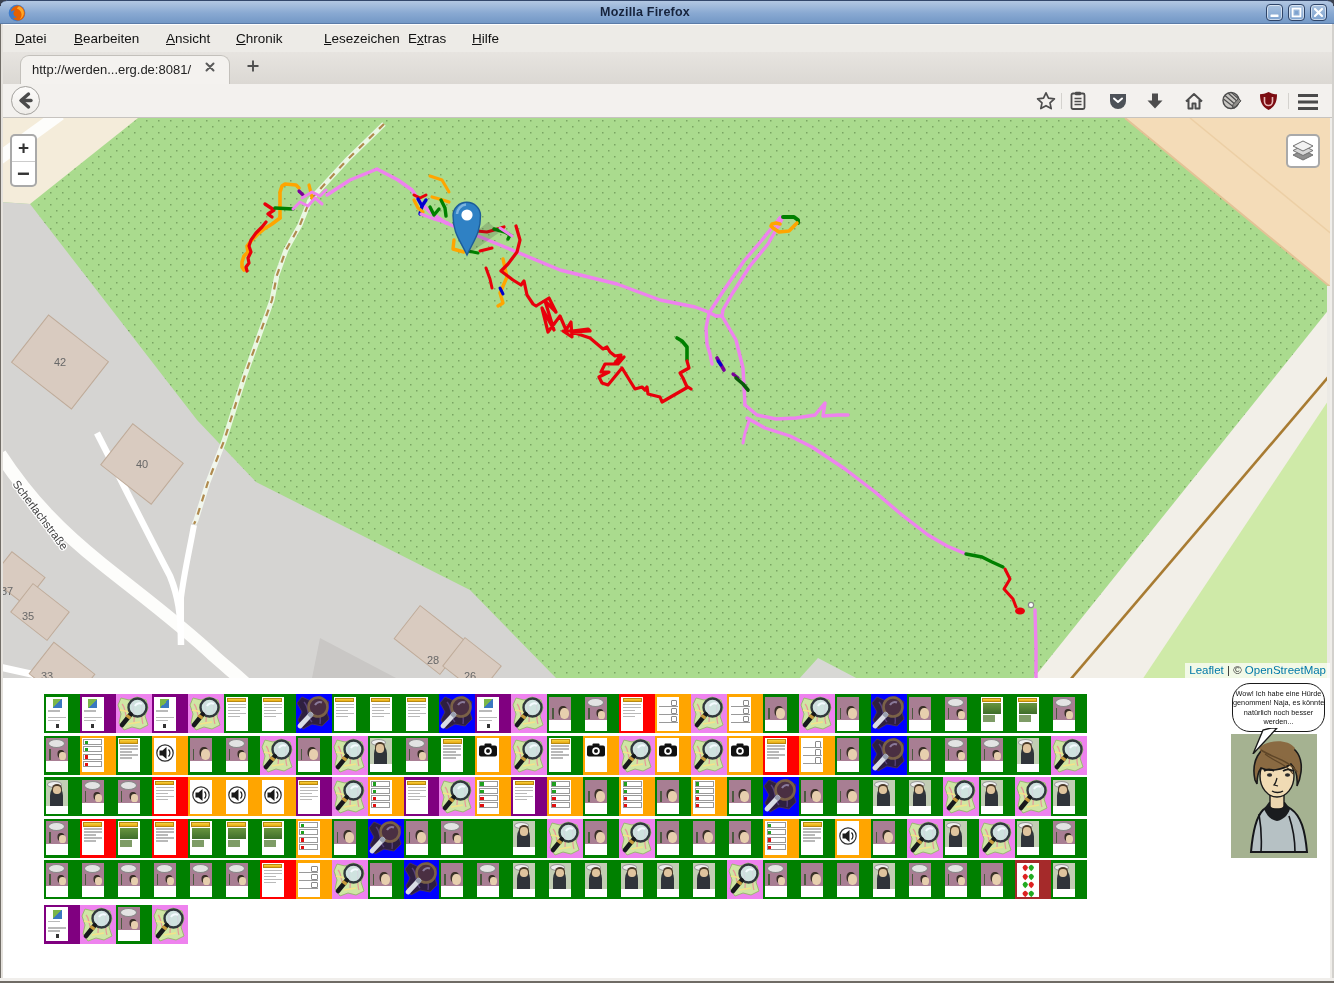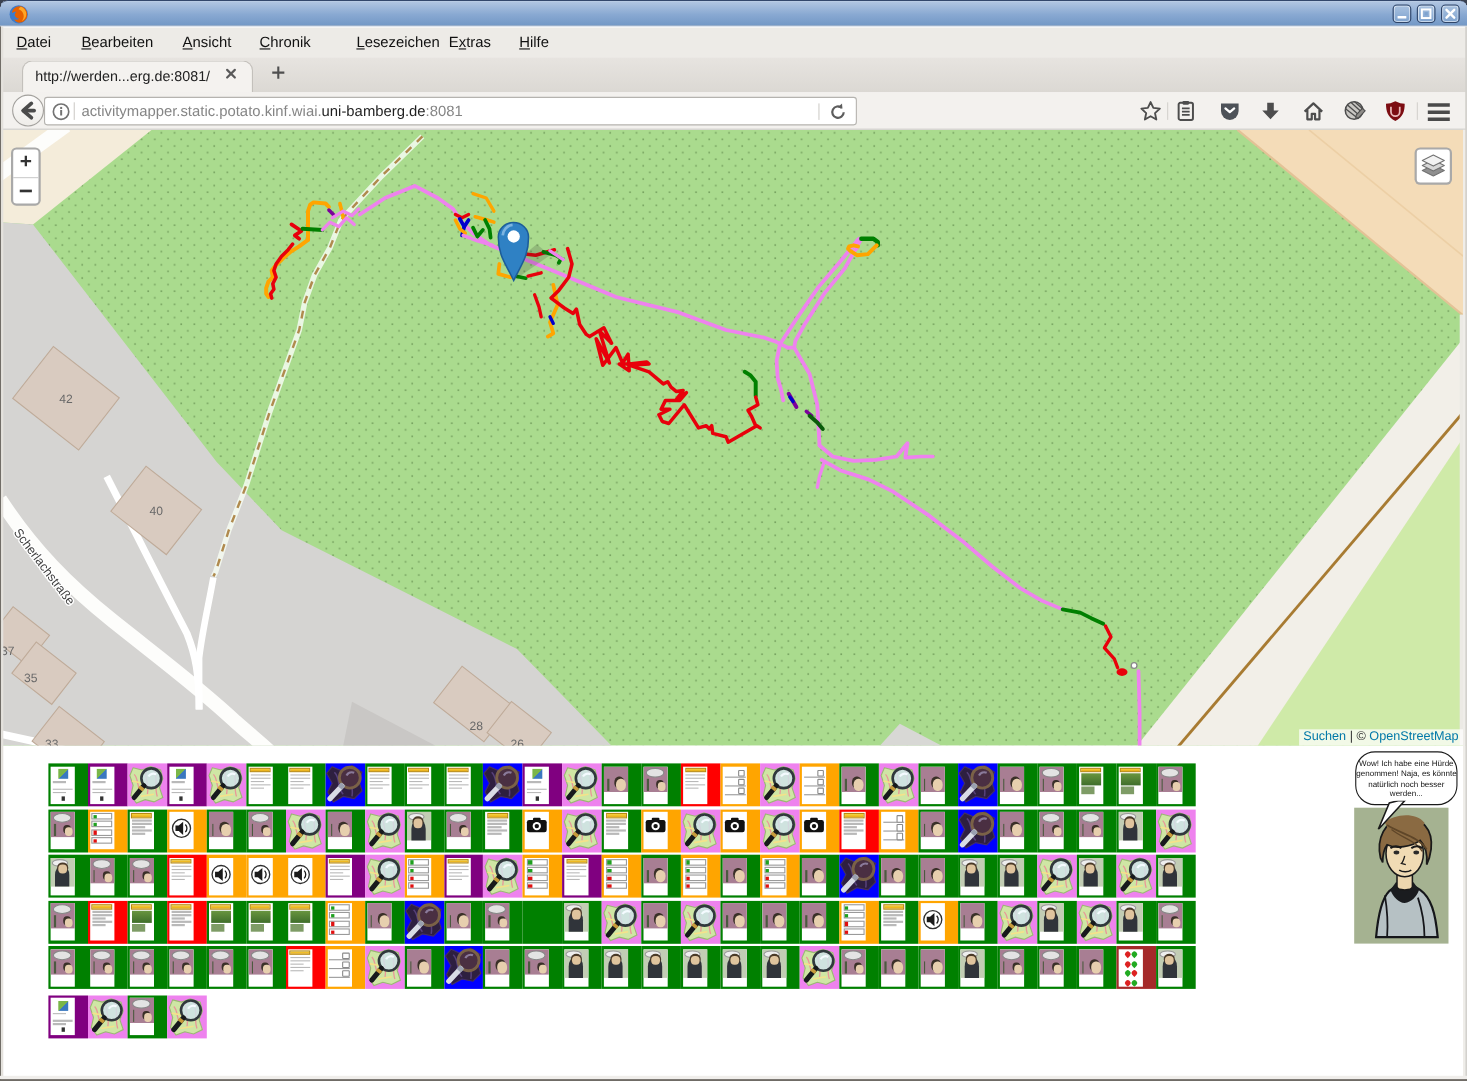--- a/index.html
+++ b/index.html
@@ -115,20 +115,21 @@
 </g>
 </defs>
   </svg>
 <div id="win">
  <div id="titlebar">
    <div id="fxlogo"><svg width="18" height="18" viewBox="0 0 18 18" style="">
           <circle cx="9" cy="9" r="8.3" fill="#3d7bca"></circle>
           <path d="M7,2.2 C4.5,3.4 3,5.5 2.8,8 C4,6.8 5.5,6.4 7,6.7 C5.8,7.6 5.2,8.8 5.5,10.2 C6,12 7.6,13 9.4,12.8 C8.2,13.9 6.4,14.2 4.8,13.5 C6,15.6 8.3,16.9 10.8,16.5 C14,16 16.6,13.3 16.8,9.9 C17,6.3 15,3.2 11.8,2 C10.2,1.4 8.5,1.5 7,2.2 Z" fill="#e66000"></path>
           <path d="M11,2.2 C13.8,3.1 15.8,5.6 15.9,8.6 C16,11.6 14.3,14.3 11.6,15.4 C13.3,13.6 14,11.2 13.3,8.9 C12.7,6.7 11,5 8.8,4.4 C9.4,3.5 10.1,2.7 11,2.2 Z" fill="#ffa726"></path>
         </svg></div>
+   <div id="title">Mozilla Firefox</div>
    <div class="wbtn" id="bmin">
         <svg width="11" height="11" viewBox="0 0 11 11" style="">
           <rect x="1.5" y="7.5" width="8" height="2.4" rx="0.5" fill="#fff"></rect>
         </svg>
       </div>
    <div class="wbtn" id="bmax">
         <svg width="11" height="11" viewBox="0 0 11 11" style="">
           <rect x="1.6" y="1.6" width="7.8" height="7.8" fill="none" stroke="#fff" stroke-width="1.8"></rect>
           <rect x="4" y="4" width="3" height="3" fill="#7fa3cf"></rect>
         </svg>
@@ -153,34 +154,20 @@
         <span class="tt">http://werden...erg.de:8081/</span>
         <span class="tx"><svg width="12" height="12" viewBox="0 0 12 12" style="">
             <path d="M2.5,2.5 L9.5,9.5 M9.5,2.5 L2.5,9.5" stroke="#5a5a5a" stroke-width="2" stroke-linecap="round"></path>
           </svg></span>
       </div>
    <div id="tplus"><svg width="18" height="18" viewBox="0 0 18 18" style="">
           <path d="M9,3.5 V14.5 M3.5,9 H14.5" stroke="#4f4f4f" stroke-width="1.9"></path>
         </svg></div>
  </div>
  <div id="navbar">
-   <div id="urlbar">
-     <div style="position:absolute;left:6px;top:4px"><svg width="17" height="17" viewBox="0 0 17 17" style="">
-            <circle cx="8.5" cy="8.5" r="7" fill="none" stroke="#737373" stroke-width="1.5"></circle>
-            <rect x="7.7" y="7" width="1.8" height="5" fill="#737373"></rect>
-            <rect x="7.7" y="4.2" width="1.8" height="1.9" fill="#737373"></rect>
-          </svg></div>
-     <div id="urlsep"></div>
-     <div id="urltext">activitymapper.static.potato.kinf.wiai.<b>uni-bamberg.de</b>:8081</div>
-     <div id="relsep"></div>
-     <div style="position:absolute;left:712px;top:4px"><svg width="18" height="18" viewBox="0 0 18 18" style="">
-            <path d="M14,9 a5.2,5.2 0 1 1 -1.8,-4" fill="none" stroke="#5d5d5d" stroke-width="2"></path>
-            <path d="M12.5,1.2 L12.8,5.8 L8.6,4.4 Z" fill="#5d5d5d"></path>
-          </svg></div>
-   </div>
    <div id="backbtn">
         <div style="position:absolute;left:-1px;top:-1px"><svg width="29" height="29" viewBox="0 0 29 29" style="">
             <path d="M17.5,8 L10,14.5 L17.5,21" stroke="#4b4b4b" stroke-width="3.4" stroke-linecap="round" stroke-linejoin="round" fill="none"></path>
             <path d="M10.5,14.5 L20,14.5" stroke="#4b4b4b" stroke-width="3.4" stroke-linecap="round"></path>
           </svg></div>
       </div>
    <div style="position:absolute;left:1036px;top:7px"><svg width="20" height="20" viewBox="0 0 20 20" style="">
           <path d="M10,1.8 L12.5,7.1 L18.4,7.8 L14,11.8 L15.2,17.6 L10,14.7 L4.8,17.6 L6,11.8 L1.6,7.8 L7.5,7.1 Z" fill="none" stroke="#4d4d4d" stroke-width="1.7" stroke-linejoin="round"></path>
         </svg></div>
    <div class="sep2" style="left:1061px"></div>
@@ -331,21 +318,21 @@
           <div class="zsep"></div>
           <div class="zb" style="font-size:22px">−</div>
         </div>
      <div id="layerctl"><svg width="30" height="30" viewBox="0 0 30 30" style="">
             <g stroke="#717171" stroke-width="1" stroke-linejoin="round">
               <path d="M15,14 L25,19 L15,24 L5,19 Z" fill="#8f8f8f"></path>
               <path d="M15,9.5 L25,14.5 L15,19.5 L5,14.5 Z" fill="#d7d7d7"></path>
               <path d="M15,5 L25,10 L15,15 L5,10 Z" fill="#f2f2f2"></path>
             </g>
           </svg></div>
-     <div id="attrib"><a>Suchen</a> | © <a>OpenStreetMap</a></div>
+     <div id="attrib"><a>Leaflet</a> | © <a>OpenStreetMap</a></div>
    </div>
    <div class="trow" style="top:576.0px">
         <div class="tl" style="background:#008000">
           <div class="cd">
             <div class="lg"></div>
             <div class="ln s" style="margin-top:2px"></div>
             <div class="ln" style="margin-top:5px"></div>
             <div class="ln s"></div>
             <div style="width:3px;height:4px;background:#333;margin:2.5px auto 0 auto"></div>
           </div>

